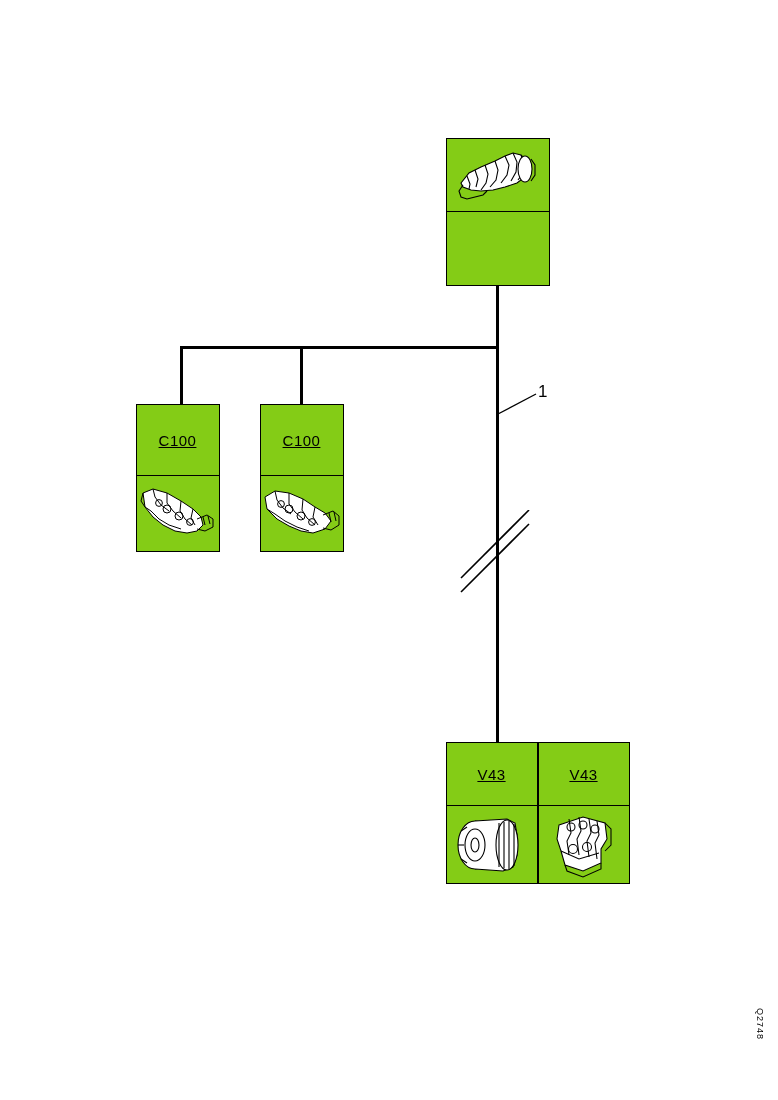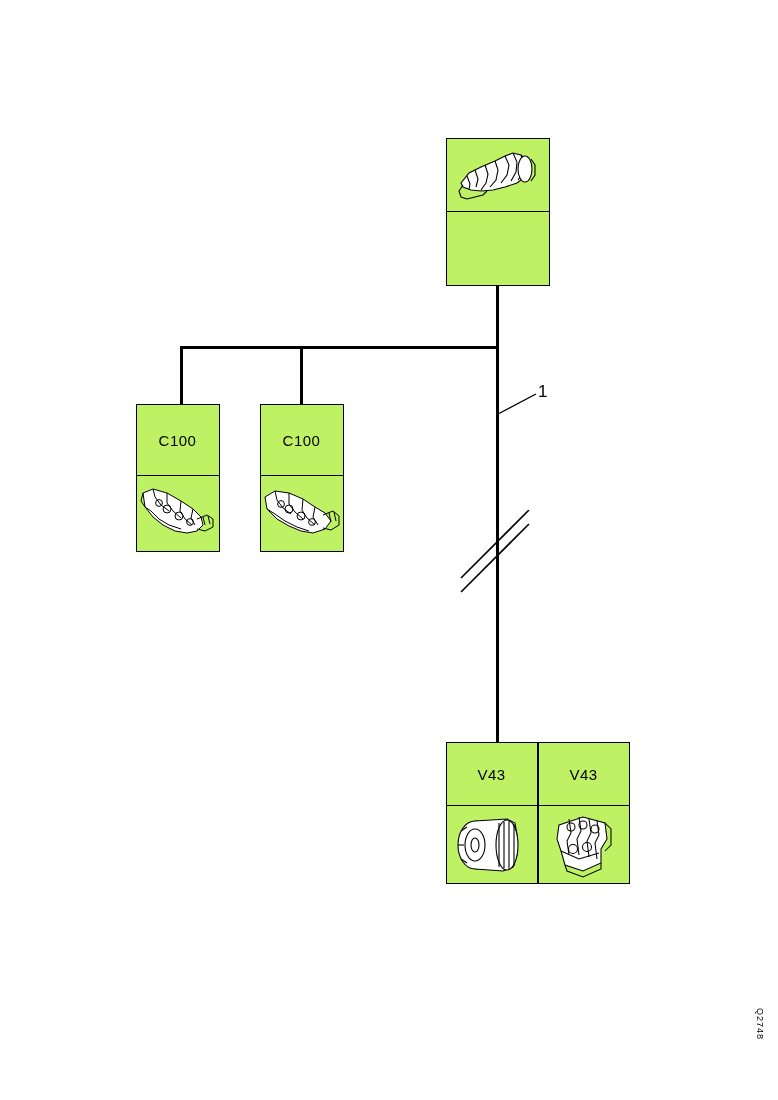--- a/index.html
+++ b/index.html
@@ -17,22 +17,23 @@
   #diagram-root {
     position: absolute;
     left: 0;
     top: 0;
     width: 778px;
     height: 1100px;
   }
   .node {
     position: absolute;
     border: 1.5px solid #000;
-    background: #bef264;
+    background: #84cc16;
     box-sizing: border-box;
+    text-decoration: underline;
   }
   .node-label {
     font-family: "Liberation Sans", sans-serif;
     font-size: 15px;
     letter-spacing: 0.5px;
     color: #000;
     text-align: center;
     line-height: 1;
     display: flex;
     align-items: center;

